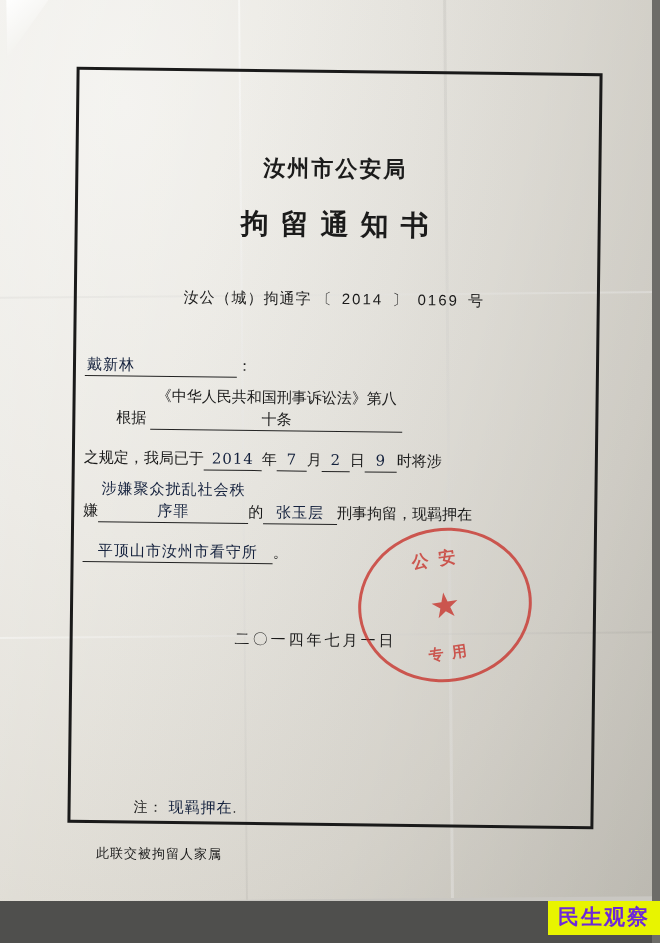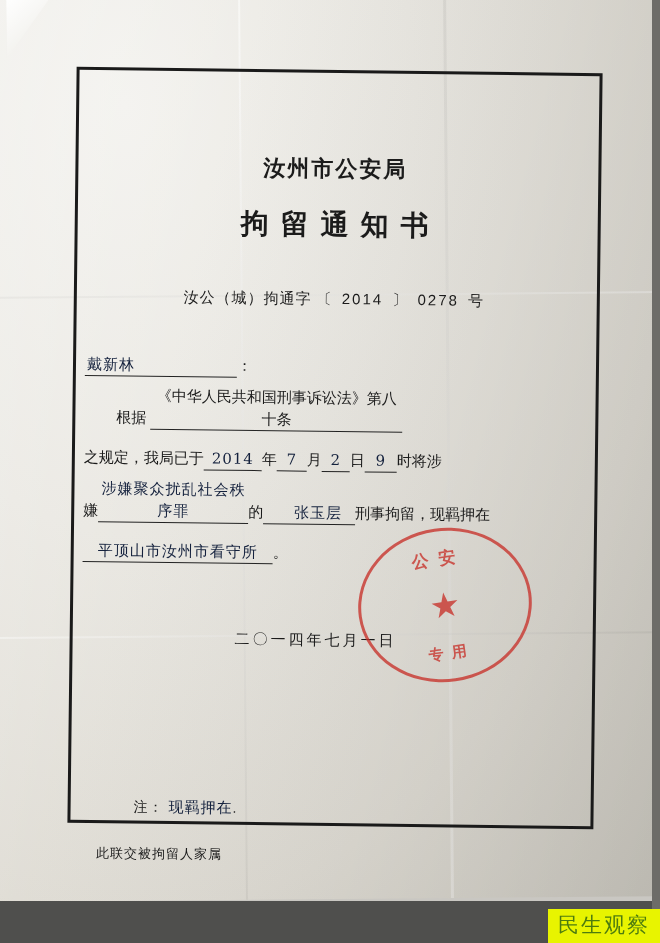--- a/index.html
+++ b/index.html
@@ -112,21 +112,21 @@
     vertical-align: baseline;
     line-height: 22px;
   }
   .addressee { width: 150px; text-align: left; padding-left: 2px; }
   .law { width: 252px; }
   .yr { width: 58px; }
   .mo { width: 30px; }
   .dy { width: 28px; }
   .hr { width: 32px; }
   .crime { width: 150px; }
-  .name { width: 74px; padding-left: 18px; }
+  .name { width: 74px; }
   .place { width: 190px; }
   .indent { display: inline-block; width: 32px; }
   .date-line {
     text-align: center;
     font-size: 15px;
     letter-spacing: 3px;
     margin-top: 58px;
     padding-right: 28px;
   }
   .note {
@@ -177,25 +177,25 @@
     font-weight: bold;
     letter-spacing: 10px;
     font-size: 17px;
   }
   .seal-top { top: 16px; }
   .seal-bottom { bottom: 16px; letter-spacing: 8px; font-size: 15px; }
   
   .watermark {
     position: absolute;
     right: 0;
-    bottom: 0;
+    bottom: 8px;
     background: #e8f400;
-    color: #4d7c0f;
-    font-family: "DejaVu Sans", "Liberation Sans", sans-serif;
-    font-weight: normal;
+    color: #6d28d9;
+    font-family: "DejaVu Sans", "Liberation Sans", sans-serif;
+    font-weight: bold;
     font-size: 21px;
     letter-spacing: 2px;
     padding: 6px 10px 7px 10px;
     line-height: 1;
   }
   .darkband {
     position: absolute;
     left: 0; bottom: 0;
     width: 660px; height: 42px;
     background: #4f4f4d;
@@ -227,21 +227,21 @@
 
     <div class="org">汝州市公安局</div>
 
     <div class="doc-title">拘留通知书</div>
 
     <div class="serial">
       <span>汝公（城）拘通字</span>
       <span>〔</span>
       <span class="num">2014</span>
       <span>〕</span>
-      <span class="num">0278</span>
+      <span class="num">0169</span>
       <span>号</span>
     </div>
 
     <div class="body">
       <div>
         <span class="blank addressee hw">戴新林</span><span>：</span>
       </div>
 
       <div>
         <span class="indent"></span><span>根据</span>

